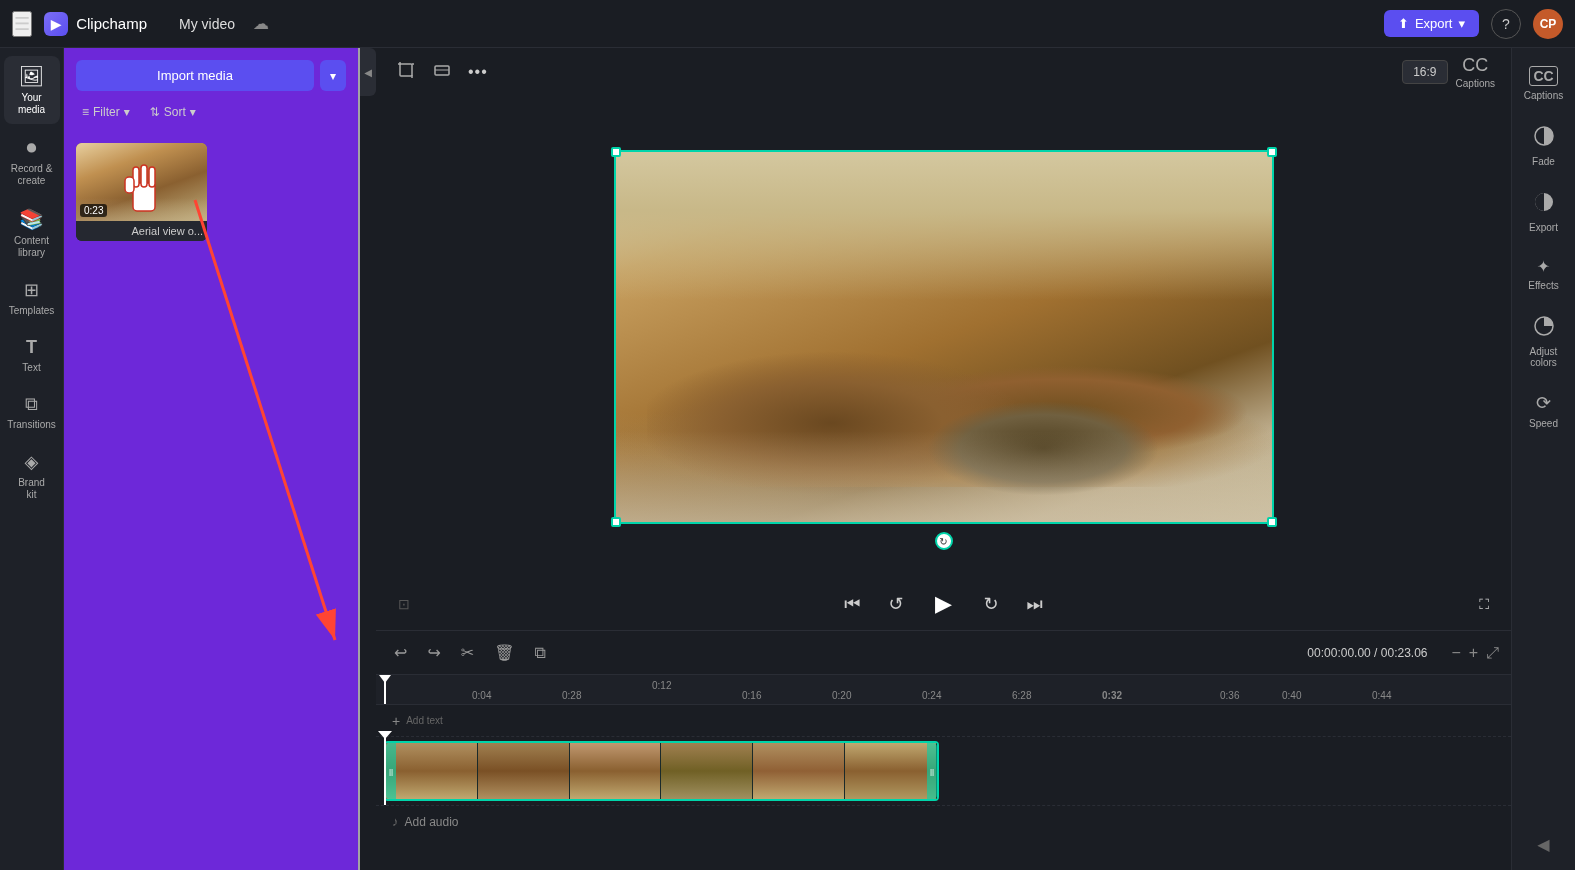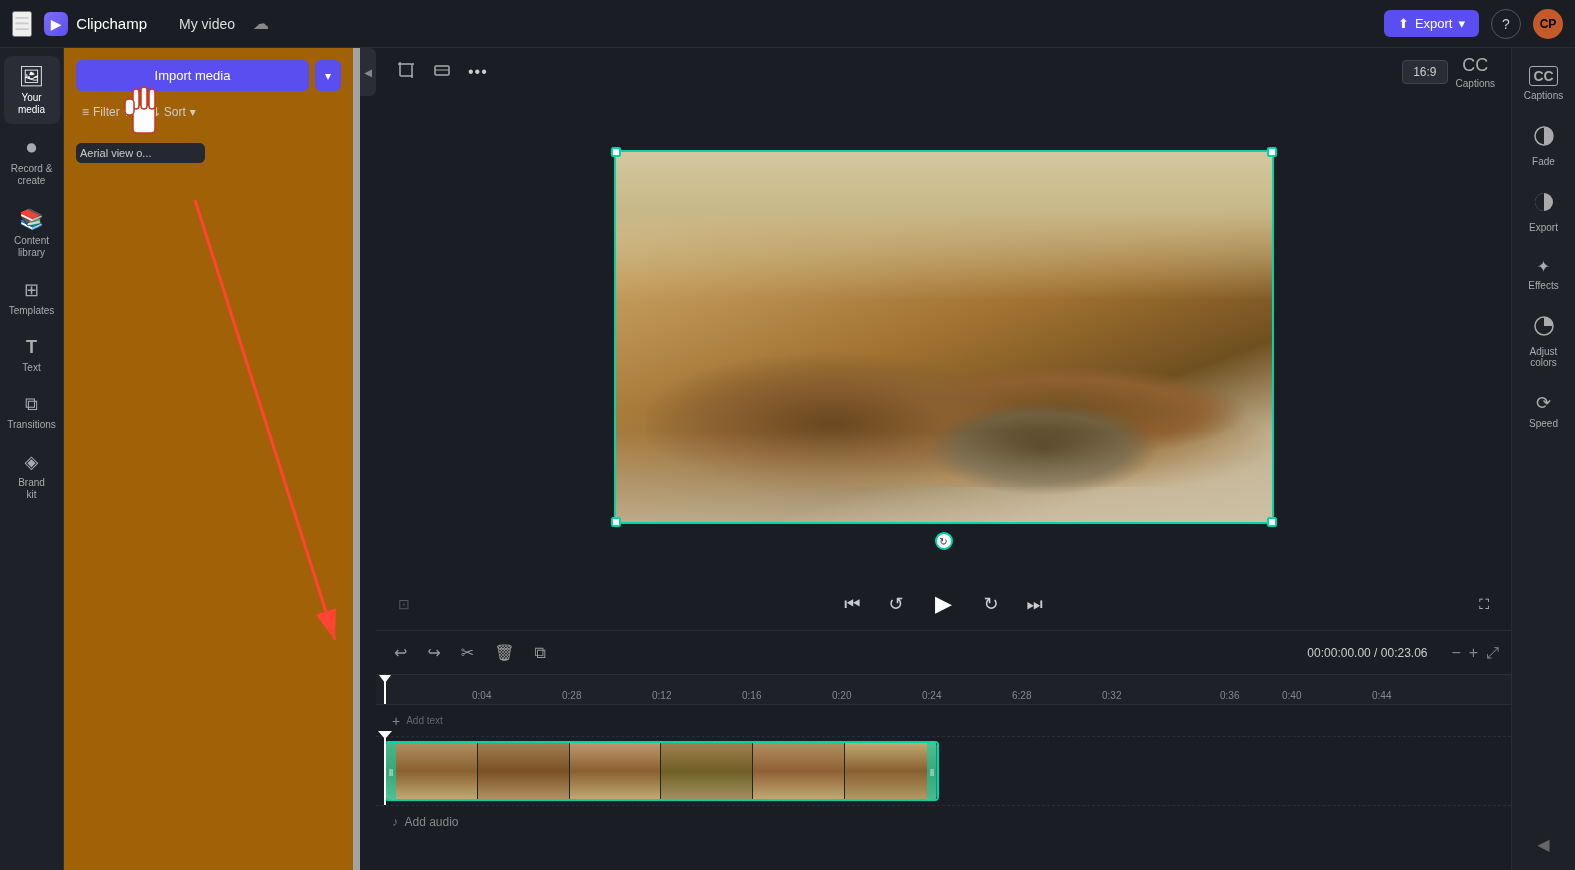--- a/index.html
+++ b/index.html
@@ -57,21 +57,21 @@
       color: #ccc;
       font-size: 14px;
       cursor: pointer;
       display: flex; align-items: center; justify-content: center;
     }
     .avatar {
       width: 30px; height: 30px;
       border-radius: 50%;
       background: #c45a2a;
       display: flex; align-items: center; justify-content: center;
-      font-size: 12px; font-weight: bold; color: #000000;
+      font-size: 12px; font-weight: bold; color: #ffffff;
       cursor: pointer;
     }
 
     
     .main-area {
       display: flex;
       flex: 1;
       overflow: hidden;
     }
 
@@ -98,25 +98,25 @@
       gap: 4px;
       color: #aaa;
     }
     .sidebar-item.active { color: #fff; background: #2a2d35; }
     .sidebar-item .si-icon { font-size: 20px; }
     .sidebar-item .si-label { font-size: 10px; text-align: center; line-height: 1.2; }
 
     
     .media-panel {
       width: 296px;
-      background: #a16207;
+      background: #6d28d9;
       display: flex;
       flex-direction: column;
       flex-shrink: 0;
-      border-right: 7px solid #a3a3a3;
+      border-right: 2px solid #a3a3a3;
     }
     .media-panel-header {
       padding: 12px;
       display: flex;
       flex-direction: column;
       gap: 10px;
     }
     .import-btn-row { display: flex; gap: 6px; }
     .import-btn {
       flex: 1;
@@ -182,20 +182,21 @@
       border-radius: 3px;
     }
     .media-label {
       font-size: 11px;
       color: #ccc;
       padding: 4px 4px;
       background: #252830;
       white-space: nowrap;
       overflow: hidden;
       text-overflow: ellipsis;
+      text-align: right;
     }
 
     
     .preview-topbar {
       height: 48px;
       display: flex;
       align-items: center;
       justify-content: space-between;
       padding: 0 16px;
       flex-shrink: 0;
@@ -634,20 +635,25 @@
         </button>
         <button class="sort-btn">
           <span>⇅</span>
           <span>Sort</span>
           <span>▾</span>
         </button>
       </div>
     </div>
     <div class="media-grid">
       <div class="media-item">
+        <div class="media-thumbnail">
+          <div style="position:absolute;inset:0;background:linear-gradient(160deg,#e8d0a0 0%,#c09050 30%,#8a6030 60%,#c0b080 100%);"></div>
+          <div style="position:absolute;bottom:0;left:0;right:0;height:30%;background:linear-gradient(0deg,rgba(200,180,140,0.5) 0%,transparent 100%);"></div>
+          <span class="media-duration">0:23</span>
+        </div>
         <div class="media-label">Aerial view o...</div>
       </div>
     </div>
 
     <div style="position:relative;">
       <div style="position:absolute;top:-90px;left:55px;pointer-events:none;z-index:50;">
         <svg width="50" height="65" viewBox="0 0 50 65">
 
           <g fill="#fff" stroke="#cc3322" stroke-width="1.5">
 
@@ -784,26 +790,26 @@
           <div class="timeline-ruler-container">
 
             <div style="position:absolute;top:0;left:8px;z-index:10;">
               <div style="width:0;height:0;border-left:6px solid transparent;border-right:6px solid transparent;border-top:8px solid #fff;position:absolute;top:0;left:-5px;"></div>
               <div style="width:2px;height:30px;background:#fff;position:absolute;top:0;left:0;"></div>
             </div>
 
             <div style="position:absolute;left:8px;top:0;right:0;height:100%;display:flex;align-items:flex-end;">
               <span style="position:absolute;left:88px;bottom:3px;font-size:10px;color:#888;">0:04</span>
               <span style="position:absolute;left:178px;bottom:3px;font-size:10px;color:#888;">0:28</span>
-              <span style="position:absolute;left:268px;bottom:3px;font-size:10px;color:#888;">0:12</span>
+              <span style="position:absolute;left:268px;bottom:13px;font-size:10px;color:#888;">0:12</span>
               <span style="position:absolute;left:358px;bottom:3px;font-size:10px;color:#888;">0:16</span>
               <span style="position:absolute;left:448px;bottom:3px;font-size:10px;color:#888;">0:20</span>
               <span style="position:absolute;left:538px;bottom:3px;font-size:10px;color:#888;">0:24</span>
               <span style="position:absolute;left:628px;bottom:3px;font-size:10px;color:#888;">6:28</span>
-              <span style="position:absolute;left:718px;bottom:3px;font-size:10px;color:#888;">0:32</span>
+              <span style="position:absolute;left:718px;bottom:3px;font-size:10px;color:#888;font-weight:bold;">0:32</span>
               <span style="position:absolute;left:808px;bottom:3px;font-size:10px;color:#888;margin-left:28px;">0:36</span>
               <span style="position:absolute;left:898px;bottom:3px;font-size:10px;color:#888;">0:40</span>
               <span style="position:absolute;left:988px;bottom:3px;font-size:10px;color:#888;">0:44</span>
             </div>
           </div>
 
           <div class="track-row">
             <div class="track-add-text">
               <span style="color:#888;font-size:14px;">+</span>
               <span>Add text</span>

